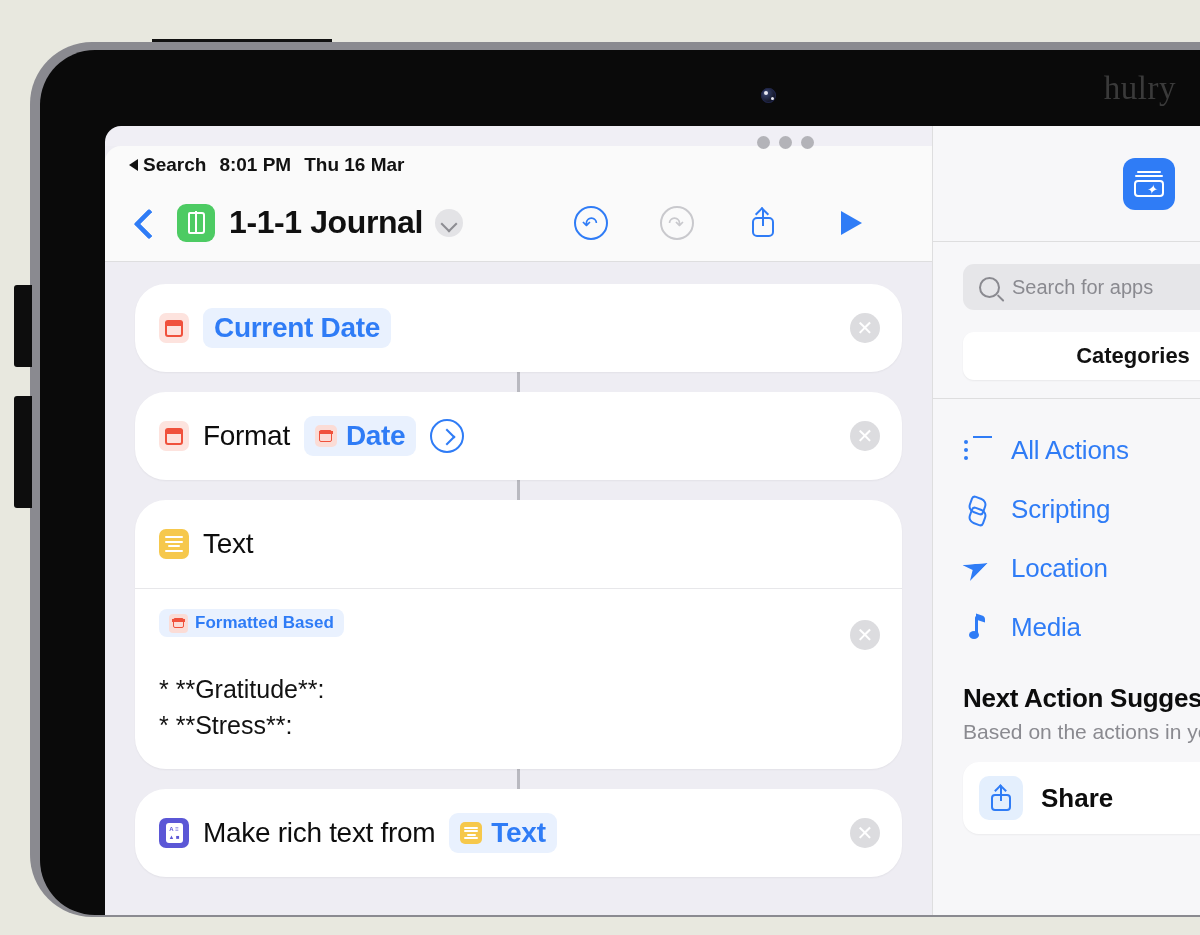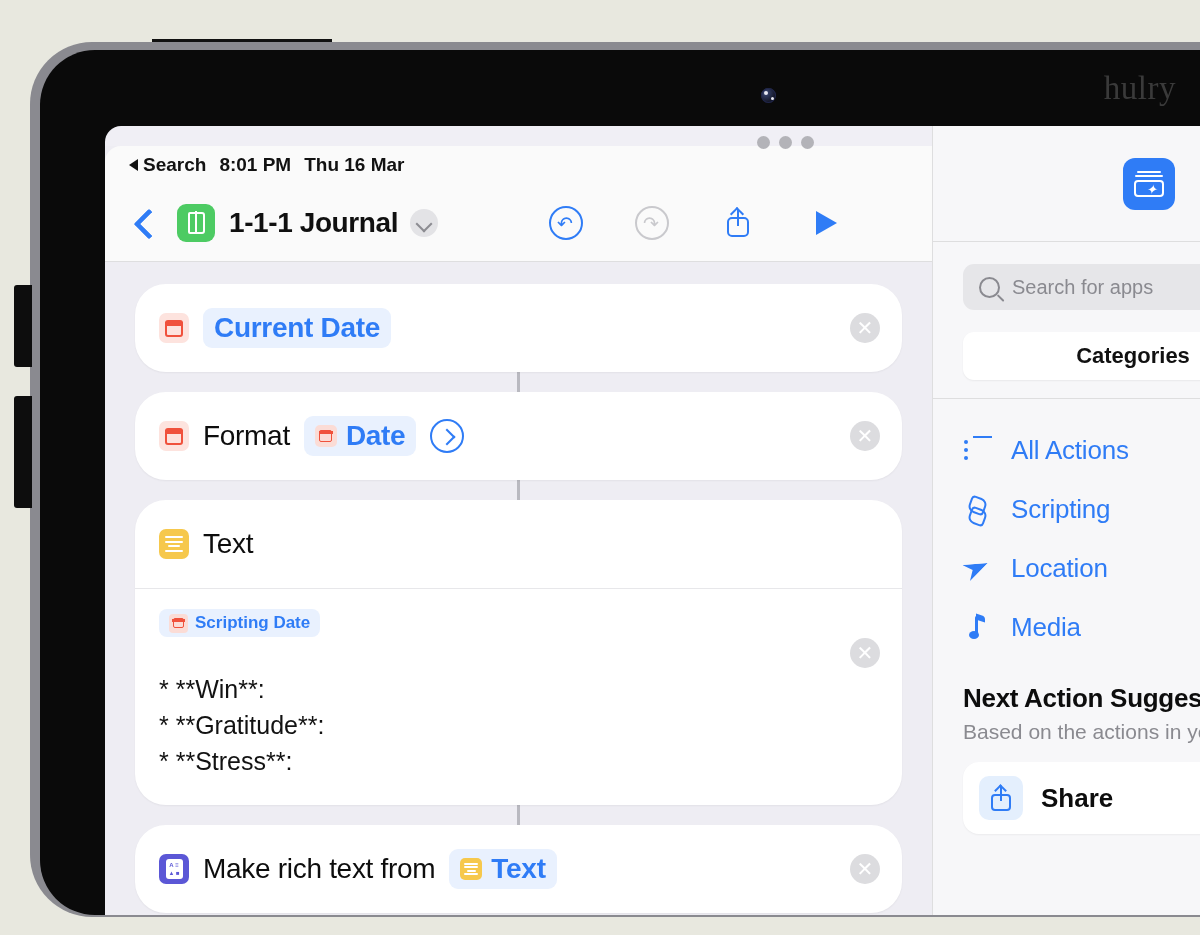--- a/index.html
+++ b/index.html
@@ -95,21 +95,21 @@
     width: 17px; height: 17px;
     border-left: 5px solid #2f7cf6; border-bottom: 5px solid #2f7cf6;
     transform: rotate(45deg); border-radius: 2px;
   }
   .app-icon {
     width: 38px; height: 38px; border-radius: 9px; flex: none;
     background: #4dcb63; display:flex; align-items:center; justify-content:center; margin-right: 14px;
   }
   .book-glyph { width: 17px; height: 22px; border: 2.6px solid #fff; border-radius: 2px 3px 3px 2px; position: relative; }
   .book-glyph::after { content:""; position:absolute; left:5px; top:-2.6px; bottom:-2.6px; width:2.6px; background:#fff; }
-  .shortcut-title { font-size: 28px; font-weight: 700; color: #101010; letter-spacing: -.4px; }
+  .shortcut-title { font-size: 32px; font-weight: 700; color: #101010; letter-spacing: -.4px; }
   .title-chevron {
     width: 28px; height: 28px; border-radius: 50%; background: #e3e3e6;
     margin-left: 12px; position: relative; flex: none; cursor: pointer;
   }
   .title-chevron::before{
     content:""; position:absolute; left:8px; top:9px; width:10px;height:10px;
     border-right:2.6px solid #8c8c92;border-bottom:2.6px solid #8c8c92;transform:rotate(45deg);
   }
   .nav-tools { display:flex; align-items:center; gap: 46px; margin-left: 108px; }
   .tool { width: 40px; height: 40px; position: relative; cursor: pointer; }
@@ -355,24 +355,23 @@
           </div>
           <div class="card-x">
               <span>✕</span>
             </div>
           <div class="card-divider"></div>
           <div class="text-body">
             <span class="pill-small">
               <span class="mini">
                   <i class="g"></i>
                 </span>
-              <span>Scripting Date</span>
+              <span>Formatted Based</span>
             </span>
             <div class="md-lines">
-              <div>* **Win**:</div>
               <div>* **Gratitude**:</div>
               <div>* **Stress**:</div>
             </div>
           </div>
         </div>
         <div class="connector"></div>
 
         <div class="card">
           <div class="card-row">
             <span class="aicon rich">

